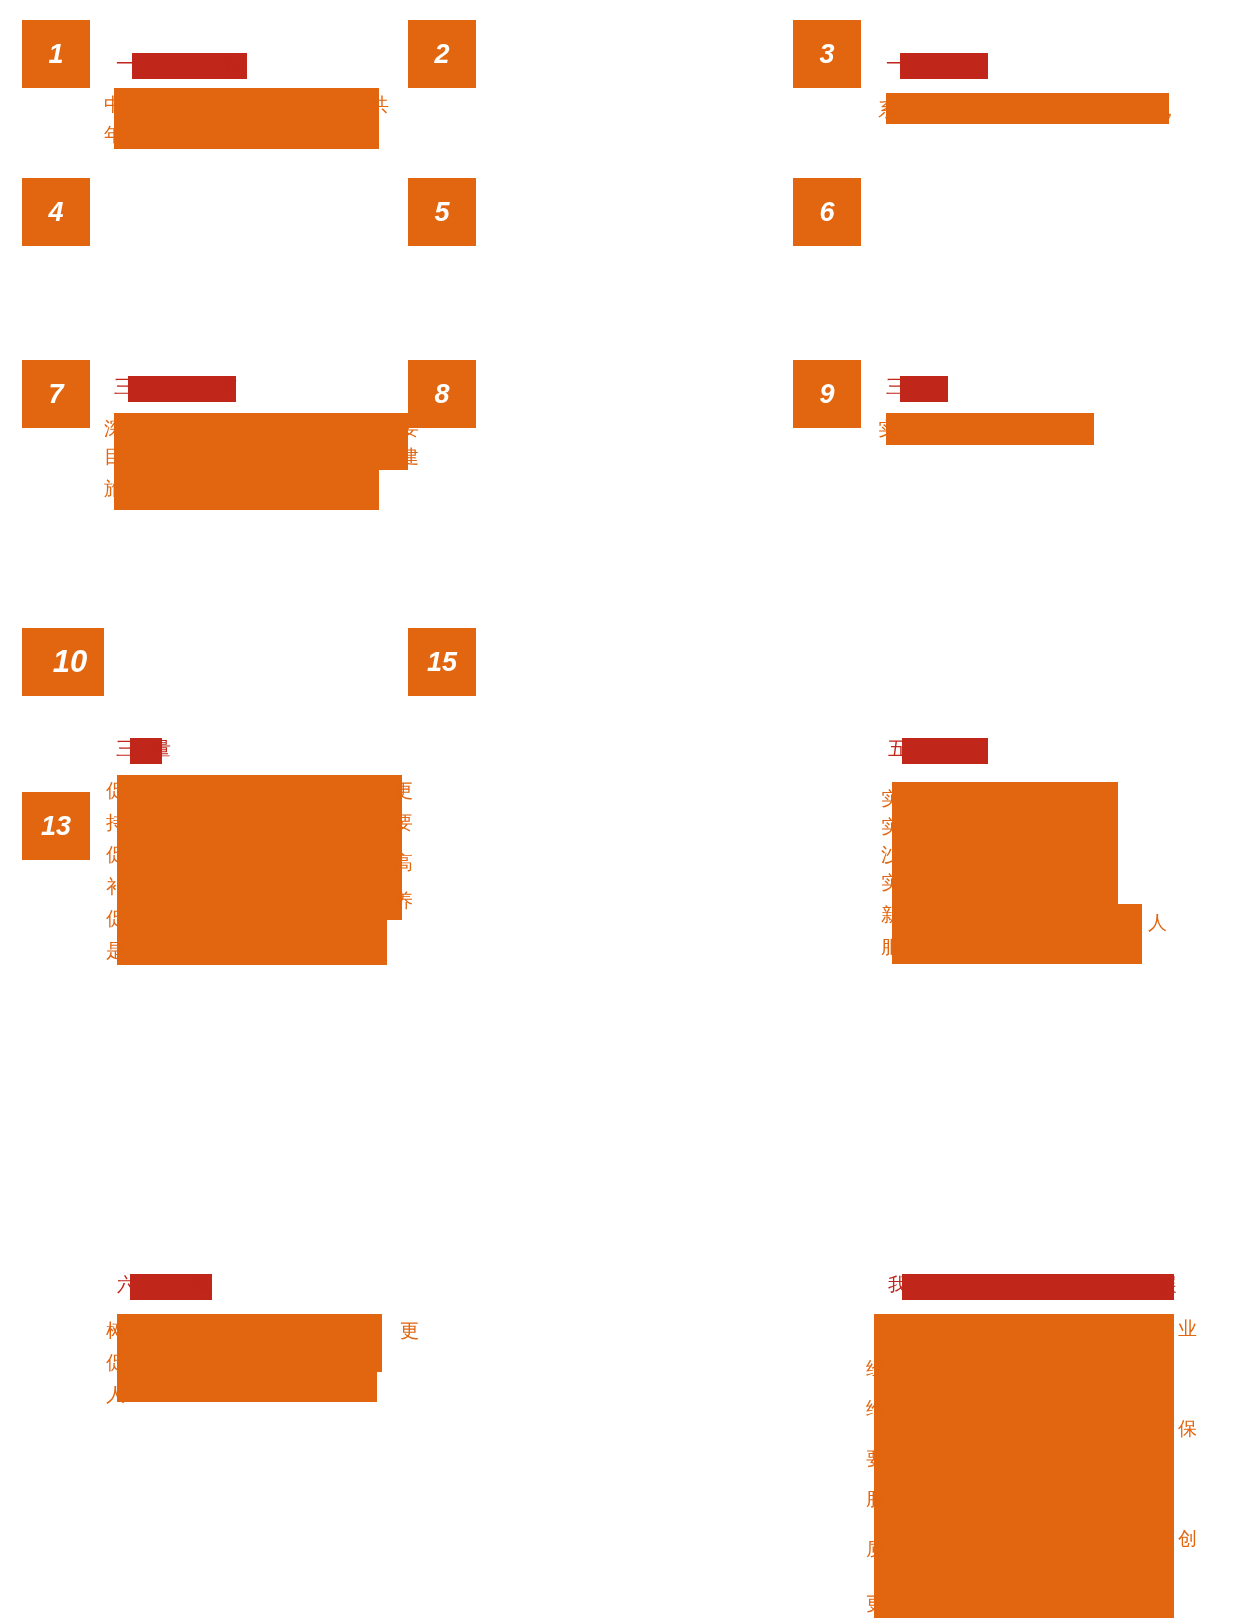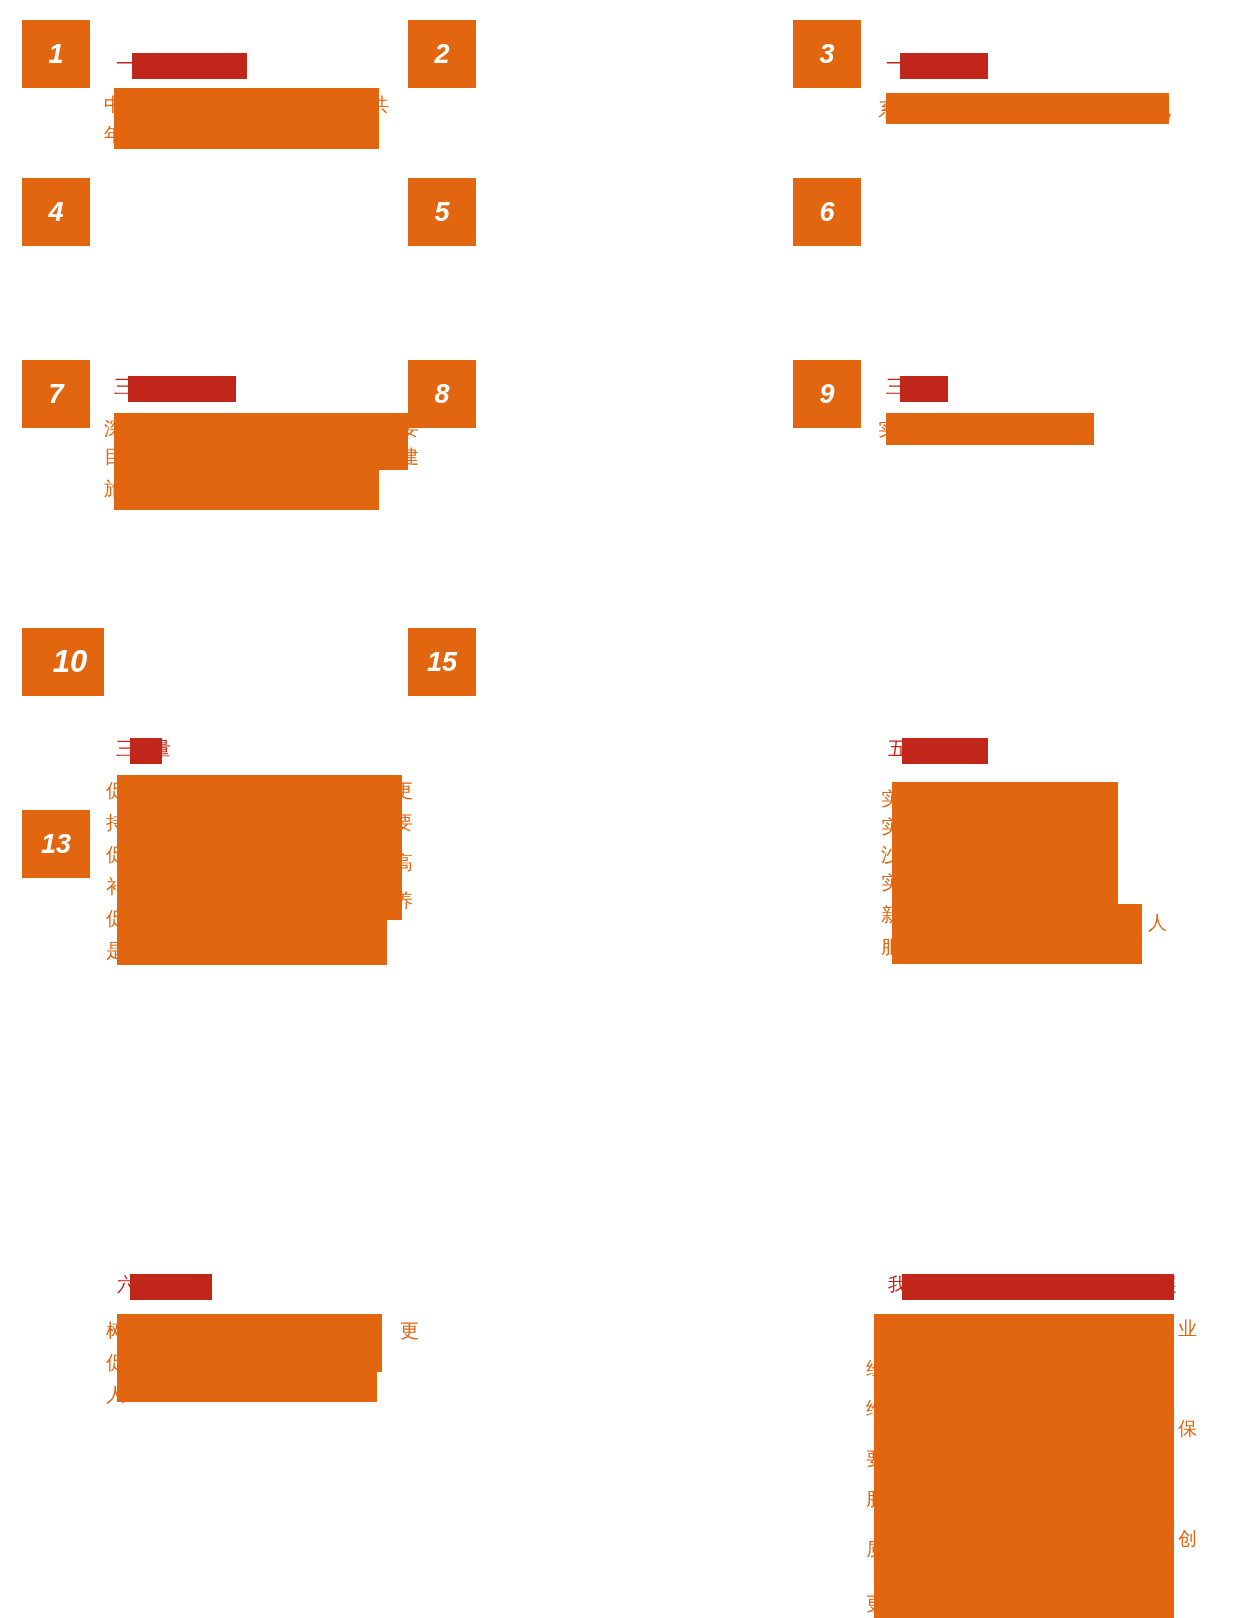--- a/index.html
+++ b/index.html
@@ -194,19 +194,19 @@
     <div class="glyph orange" style="left:458px; top:910px;">质</div>
     <div class="glyph orange" style="left:458px; top:965px;">更</div>
 
     <div class="glyph orange" style="left:770px; top:690px;">业</div>
     <div class="glyph orange" style="left:770px; top:790px;">保</div>
     <div class="glyph orange" style="left:770px; top:900px;">创</div>
 
   </div>
 
 
-  <div class="card" style="left:22px; top:810px; width:400px; height:790px;">
+  <div class="card" style="left:22px; top:792px; width:400px; height:790px;">
     <div class="badge">13</div>
 
   </div>
 
 
 </div>
 
 </body></html>

